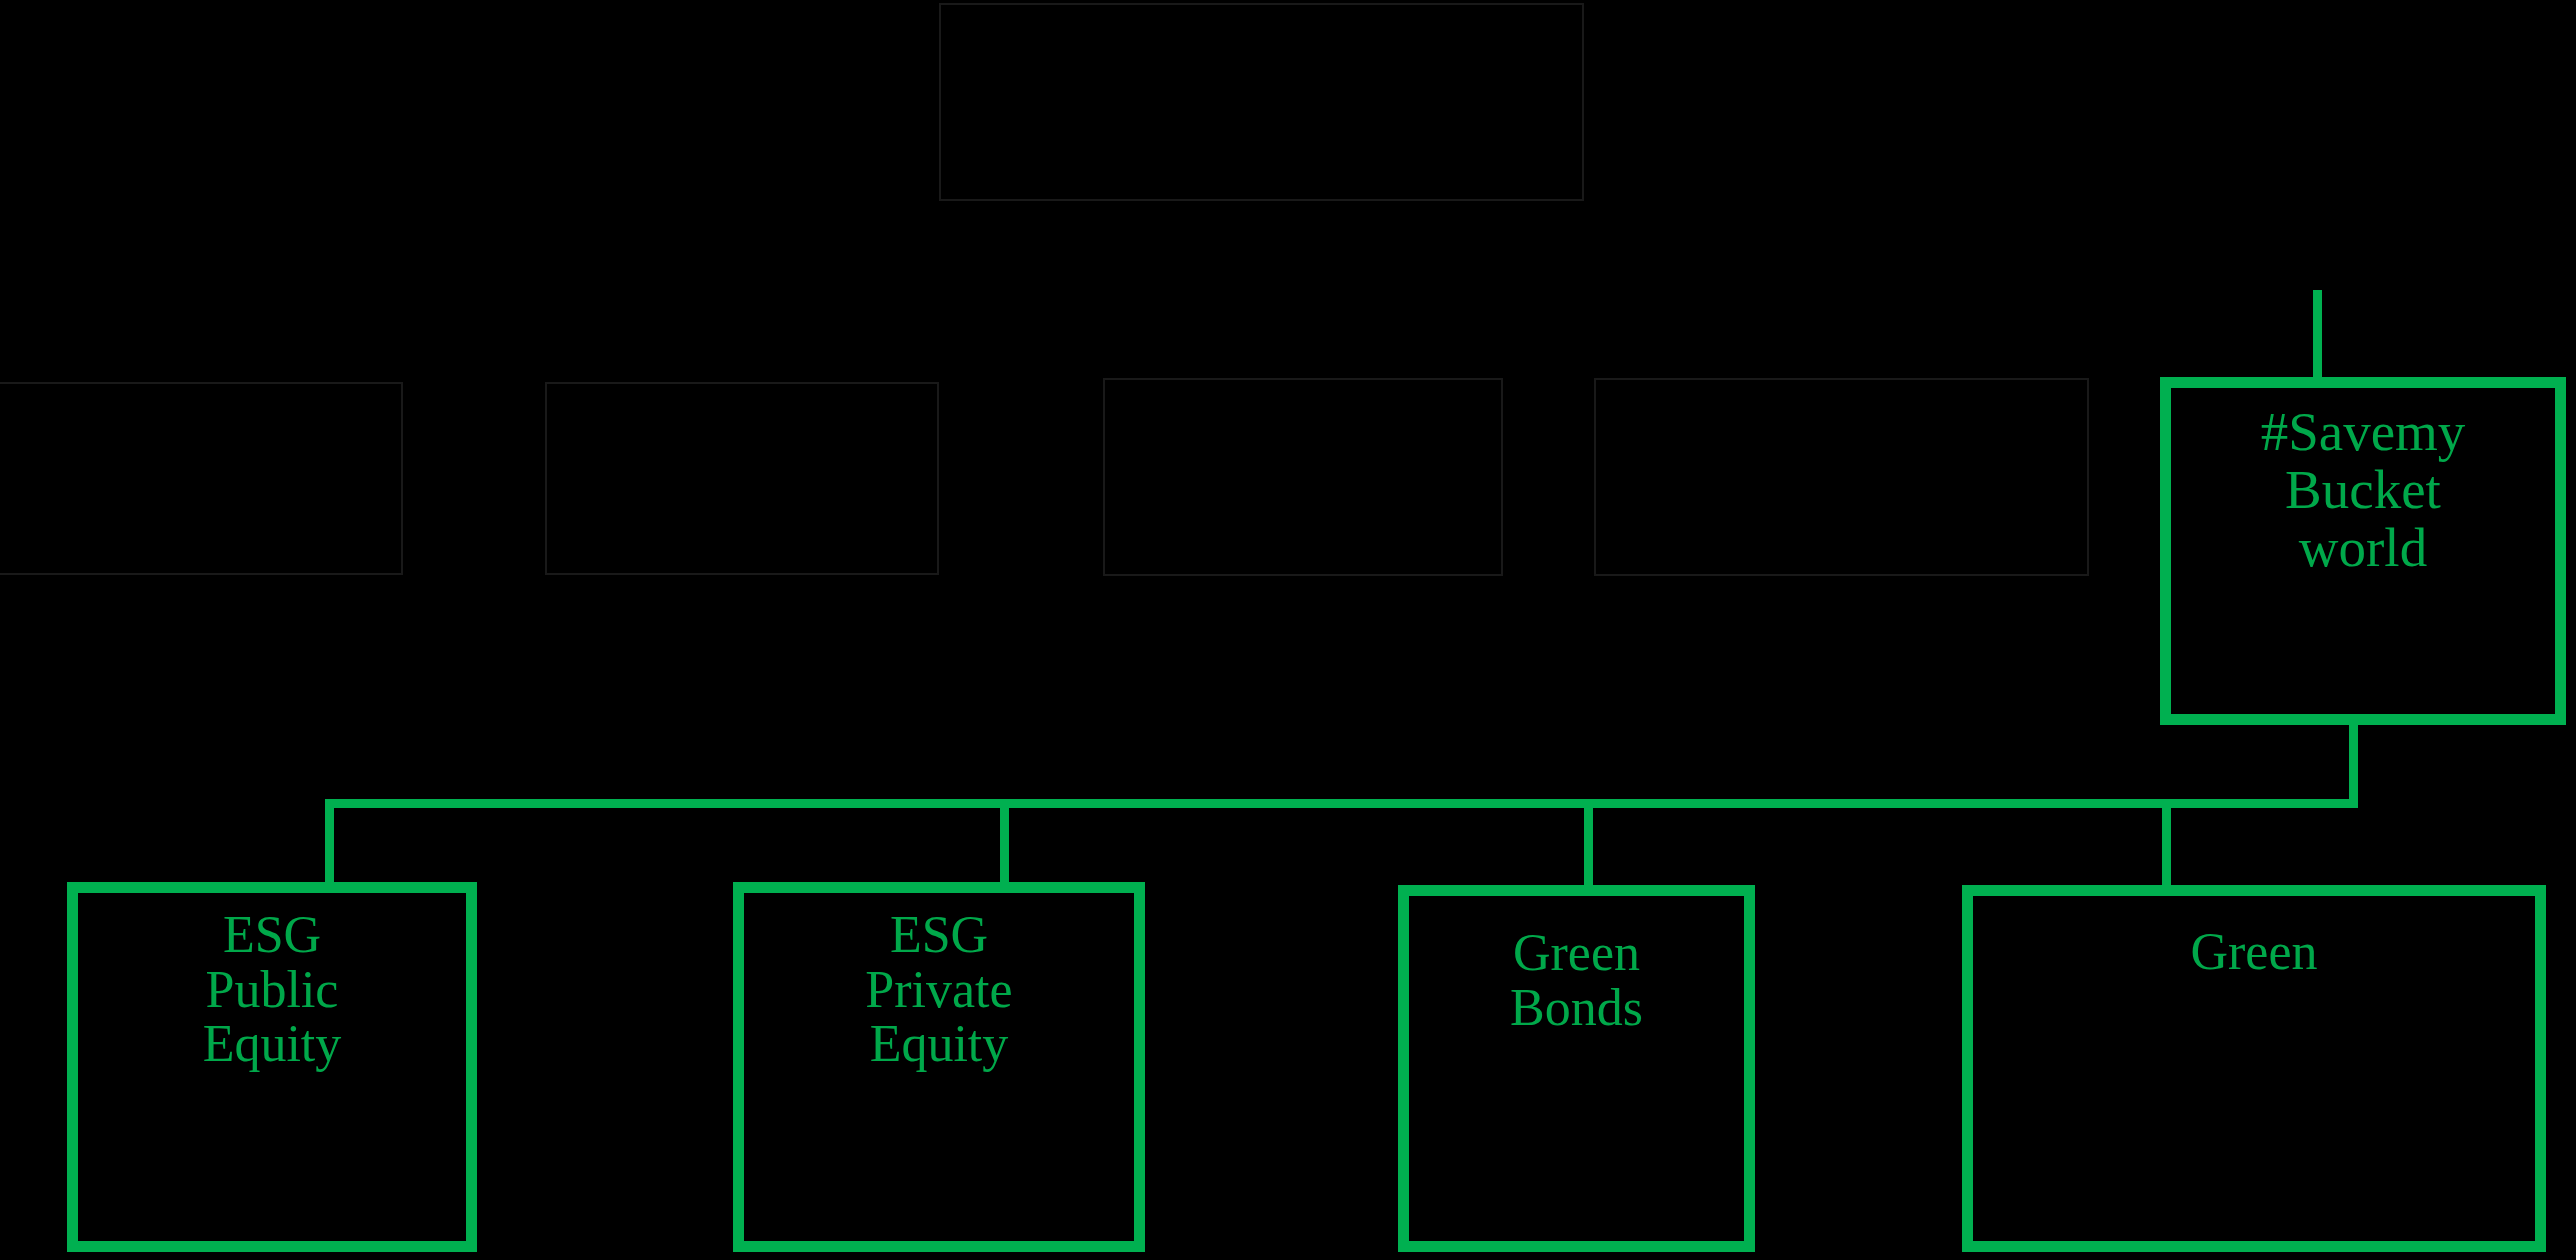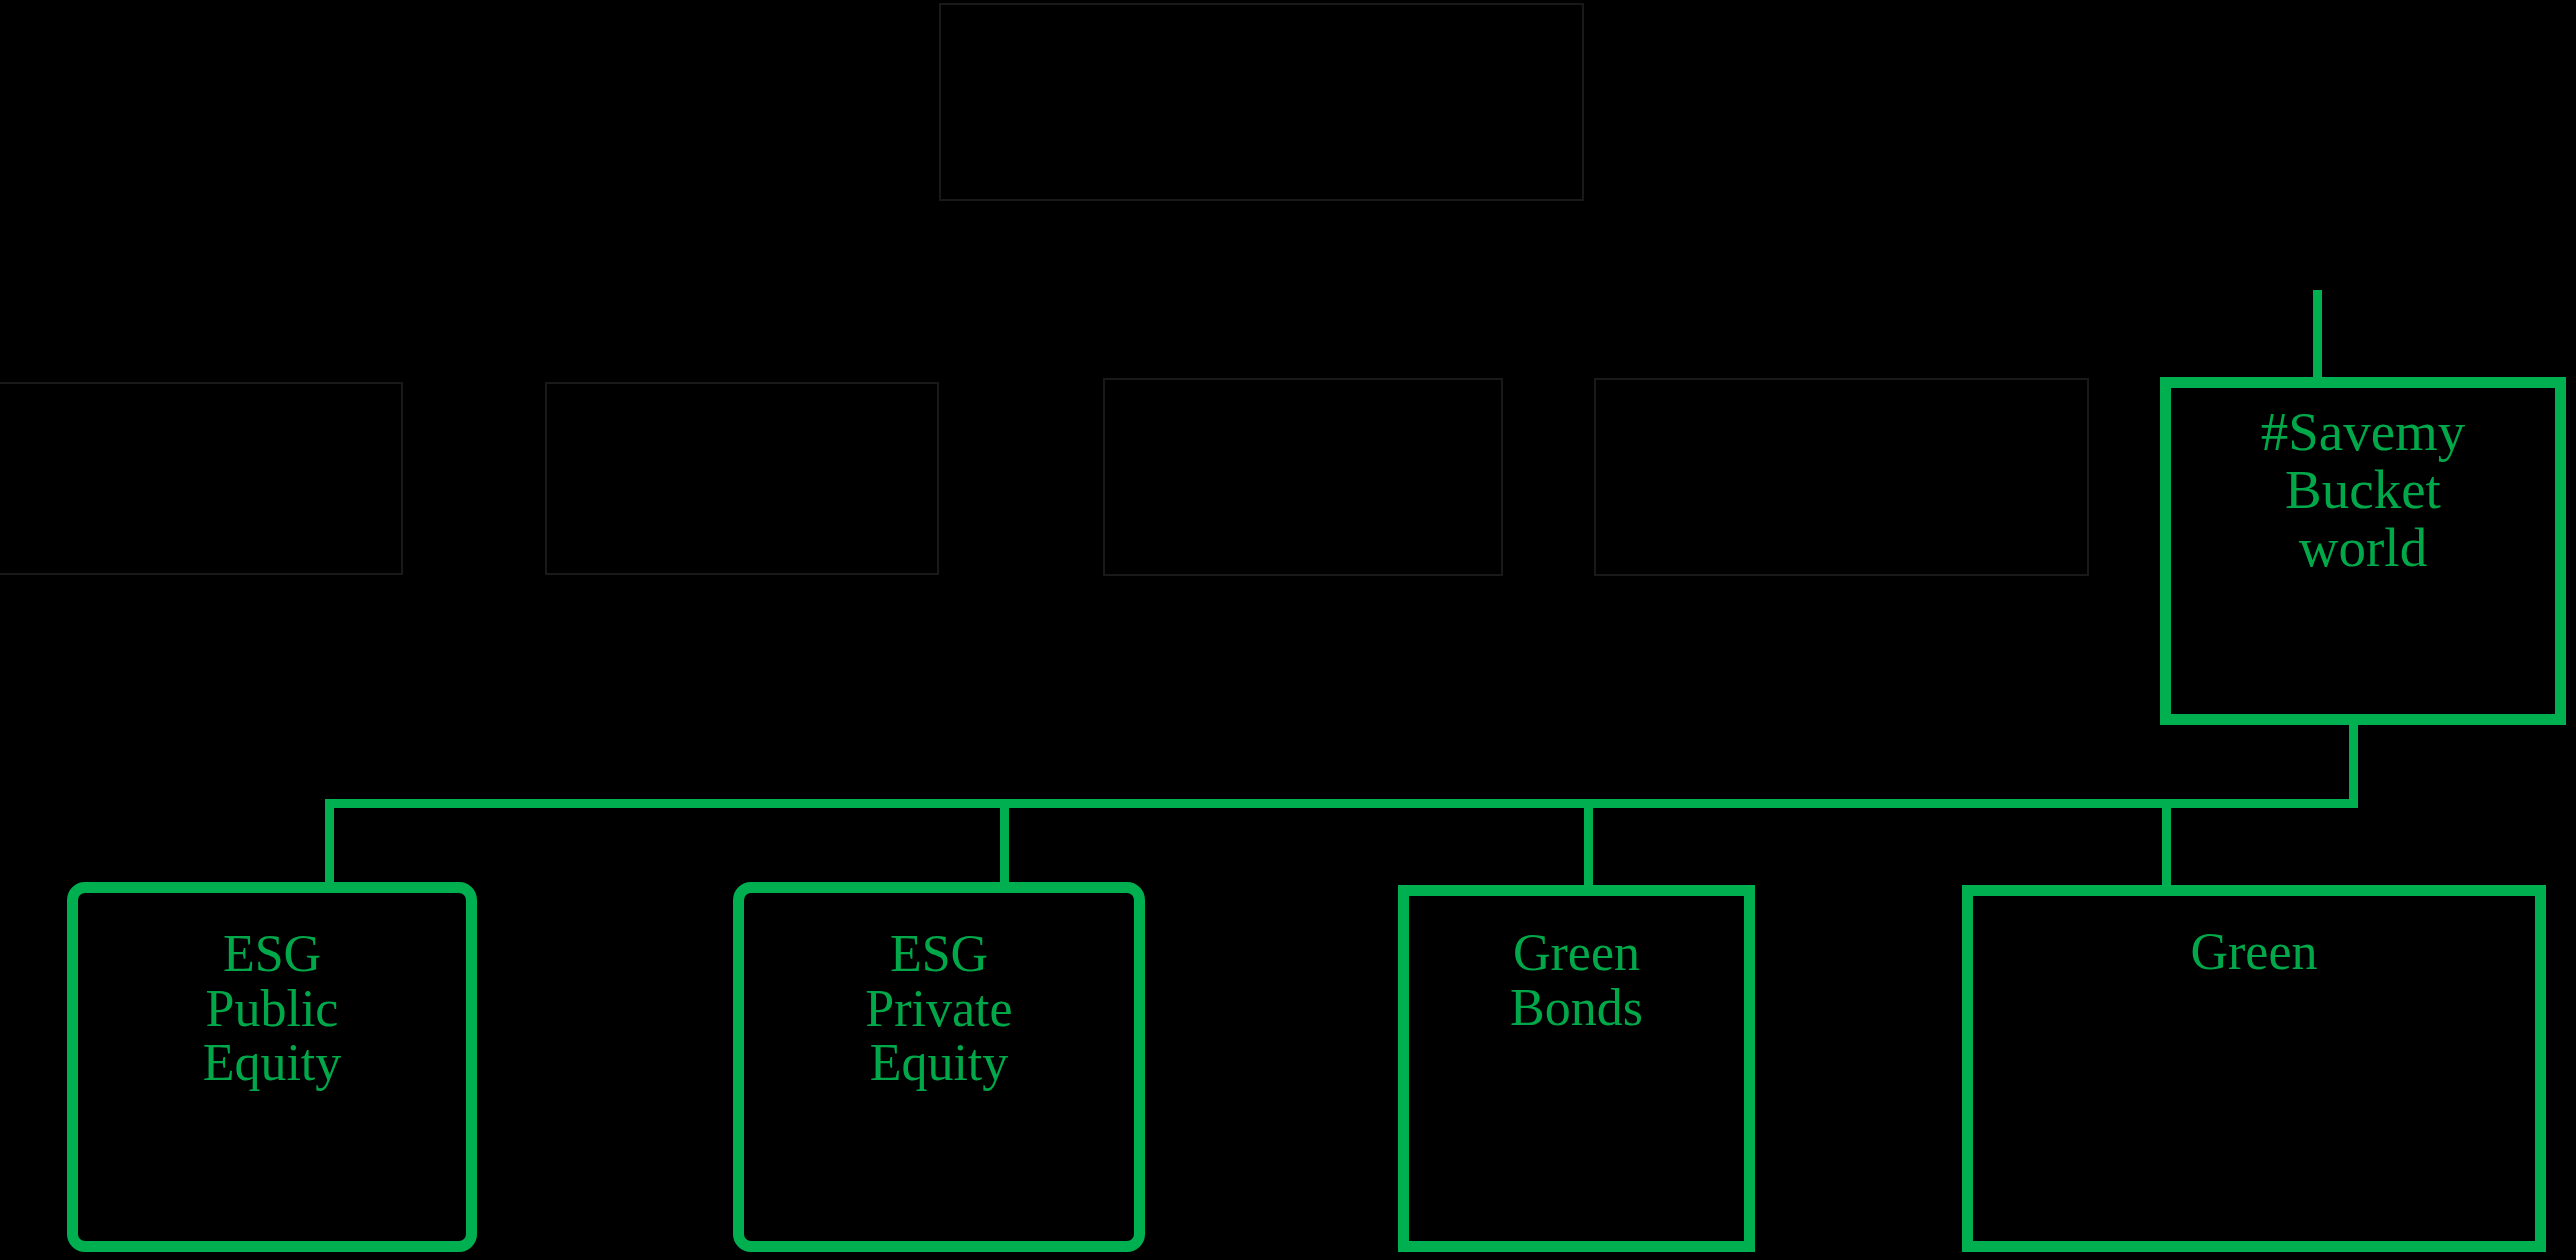--- a/index.html
+++ b/index.html
@@ -47,22 +47,21 @@
     width: 100%;
   }
 
   
   .node.bucket {
     font-size: 55px;
     padding-top: 15px;
   }
   .node.leaf {
     font-size: 52px;
-    padding-top: 34px;
-    border-radius: 18px;
+    padding-top: 15px;
   }
   .node.leaf-wide {
     font-size: 52px;
     padding-top: 29px;
   }
   .node.leaf-two {
     font-size: 52px;
     padding-top: 30px;
   }
 

